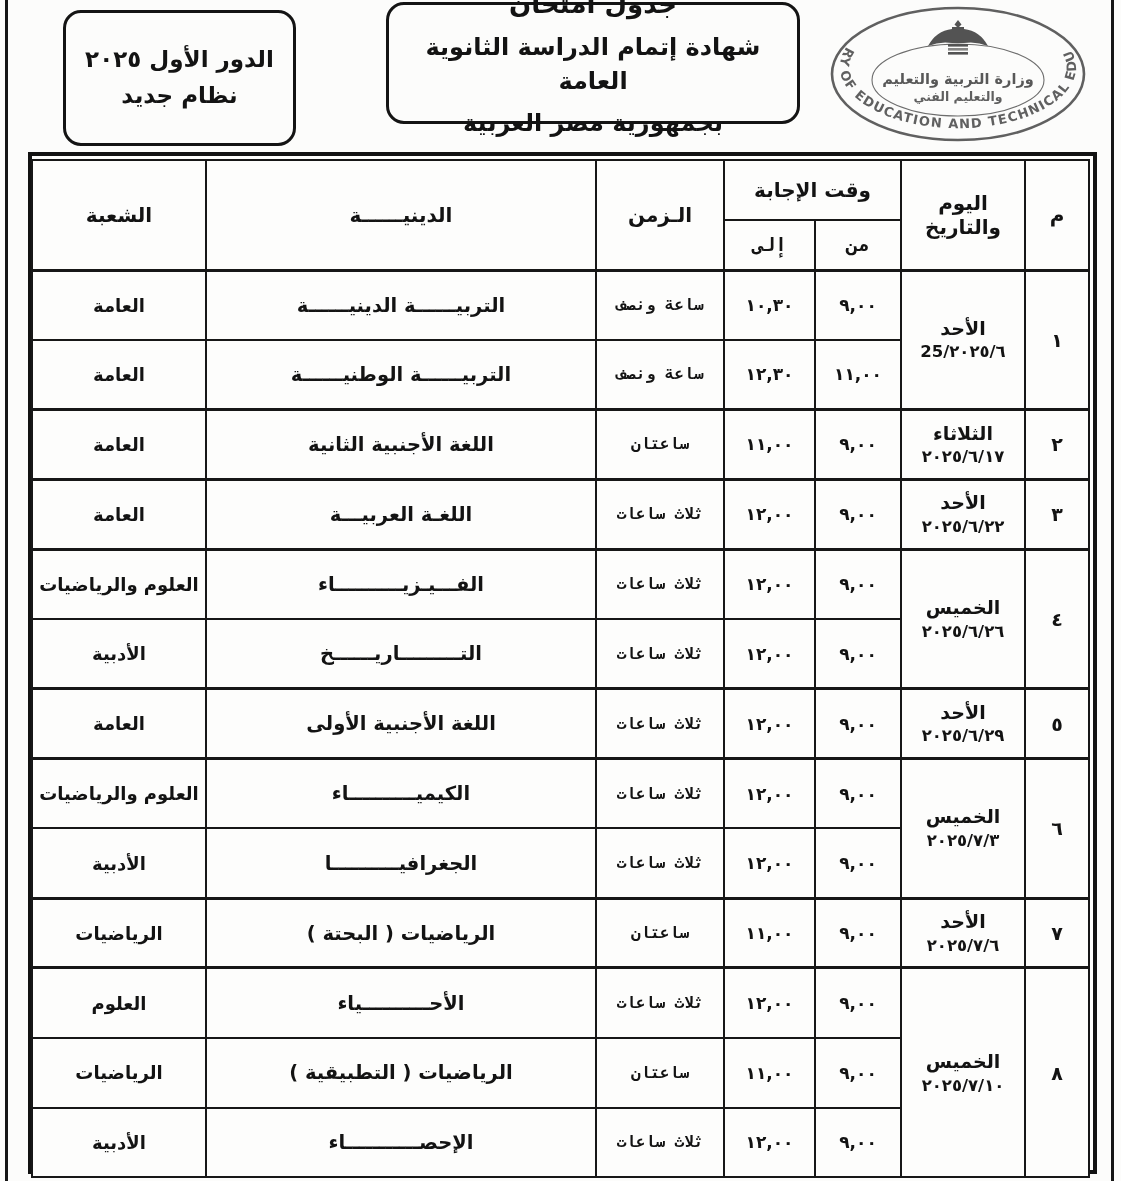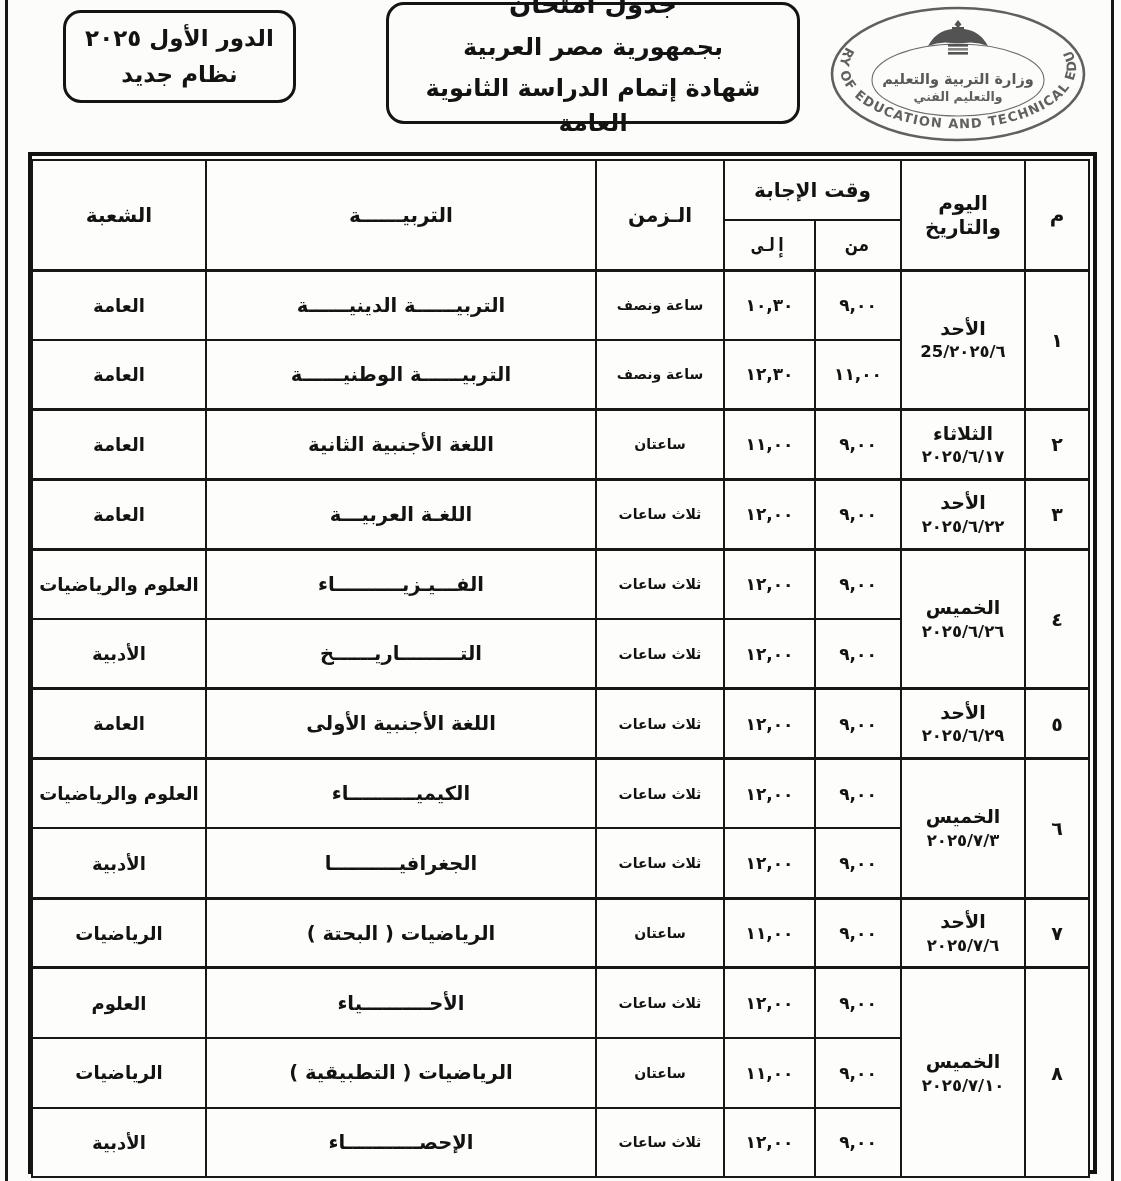--- a/index.html
+++ b/index.html
@@ -13,21 +13,21 @@
   .page-edge { position:absolute; top:0; bottom:0; background:#161616; }
   .page-edge.left  { left:5px;  width:3px; }
   .page-edge.right { left:1111px; width:3px; }
 
   
   .round-box {
     position:absolute; border:3.5px solid #141414; border-radius:18px;
     display:flex; flex-direction:column; justify-content:center; align-items:center;
     text-align:center; background:#fcfcfb; font-weight:bold;
   }
-  .session-box { left:63px; top:10px; width:233px; height:93px; font-size:23px; line-height:1.55; }
+  .session-box { left:63px; top:10px; width:233px; height:136px; font-size:23px; line-height:1.55; }
   .title-box   { right:321px; top:2px; width:414px; height:122px; font-size:24px; line-height:1.42;gap:7px; }
   .title-box .l1 { font-size:26px; }
   .seal { position:absolute; left:826px; top:4px; width:264px; height:140px; opacity:.88; }
 
   
   .table-frame {
     position:absolute; left:28px; top:152px; width:1069px; height:1022px;
     border:4.5px solid #121212; padding:3px; background:#fdfdfc;
   }
   table { width:100%; height:100%; border-collapse:collapse; direction:rtl; table-layout:fixed; }
@@ -38,41 +38,41 @@
   thead tr.h1 { height:60px; }
   thead tr.h2 { height:50px; }
   tbody tr    { height:69.8px; }
   tbody tr.group-start td { border-top-width:3.2px; }
   th { font-size:20px; }
   th.small { font-size:19px;font-family:Liberation Mono, monospace; }
   td.num      { font-size:19px; }
   td.daydate  .day  { font-size:19px; line-height:1.35; }
   td.daydate  .date { font-size:16.5px; line-height:1.35; }
   td.time     { font-size:17px; letter-spacing:.5px; }
-  td.duration { font-size:14px; }
+  td.duration { font-size:16px;font-family:Liberation Mono, monospace; }
   td.subject  { font-size:19.5px; }
   td.branch   { font-size:18px;margin-top:30px; }
 </style>
 </head>
 <body>
 
 <div class="page">
 
   <div class="page-edge left"></div>
   <div class="page-edge right"></div>
 
   <div class="round-box session-box">
     <div>الدور الأول ٢٠٢٥</div>
     <div>نظام جديد</div>
   </div>
 
   <div class="round-box title-box">
     <div class="l1">جدول امتحان</div>
+    <div>شهادة إتمام الدراسة الثانوية العامة</div>
     <div>بجمهورية مصر العربية</div>
-    <div>شهادة إتمام الدراسة الثانوية العامة</div>
   </div>
 
   <svg class="seal" viewBox="0 0 264 140">
     <ellipse cx="132" cy="70" rx="126" ry="66" fill="none" stroke="#4b4b4b" stroke-width="2.6"></ellipse>
     <ellipse cx="132" cy="76" rx="86" ry="36" fill="none" stroke="#5a5a5a" stroke-width="1.1"></ellipse>
     <defs>
       <path id="ringPath" d="M 20,44 A 118,61 0 1 0 244,44" fill="none"></path>
     </defs>
     <text font-size="13" font-weight="bold" fill="#4b4b4b" letter-spacing="1.2" font-family="DejaVu Sans, sans-serif">
       <textPath href="#ringPath" startOffset="50%" text-anchor="middle">MINISTRY OF EDUCATION AND TECHNICAL EDUCATION</textPath>
@@ -101,21 +101,21 @@
           <col style="width:128px">
           <col style="width:390px">
           <col style="width:174px">
       </colgroup>
       <thead>
         <tr class="h1">
           <th rowspan="2">م</th>
           <th rowspan="2">اليوم والتاريخ</th>
           <th colspan="2">وقت الإجابة</th>
           <th rowspan="2">الـزمن</th>
-          <th rowspan="2">التربيــــــة</th>
+          <th rowspan="2">الدينيــــــة</th>
           <th rowspan="2">الشعبة</th>
         </tr>
         <tr class="h2">
           <th class="small">من</th>
           <th class="small">إلى</th>
         </tr>
       </thead>
       <tbody>
           <tr class="group-start">
             <td class="num" rowspan="2">١</td>

